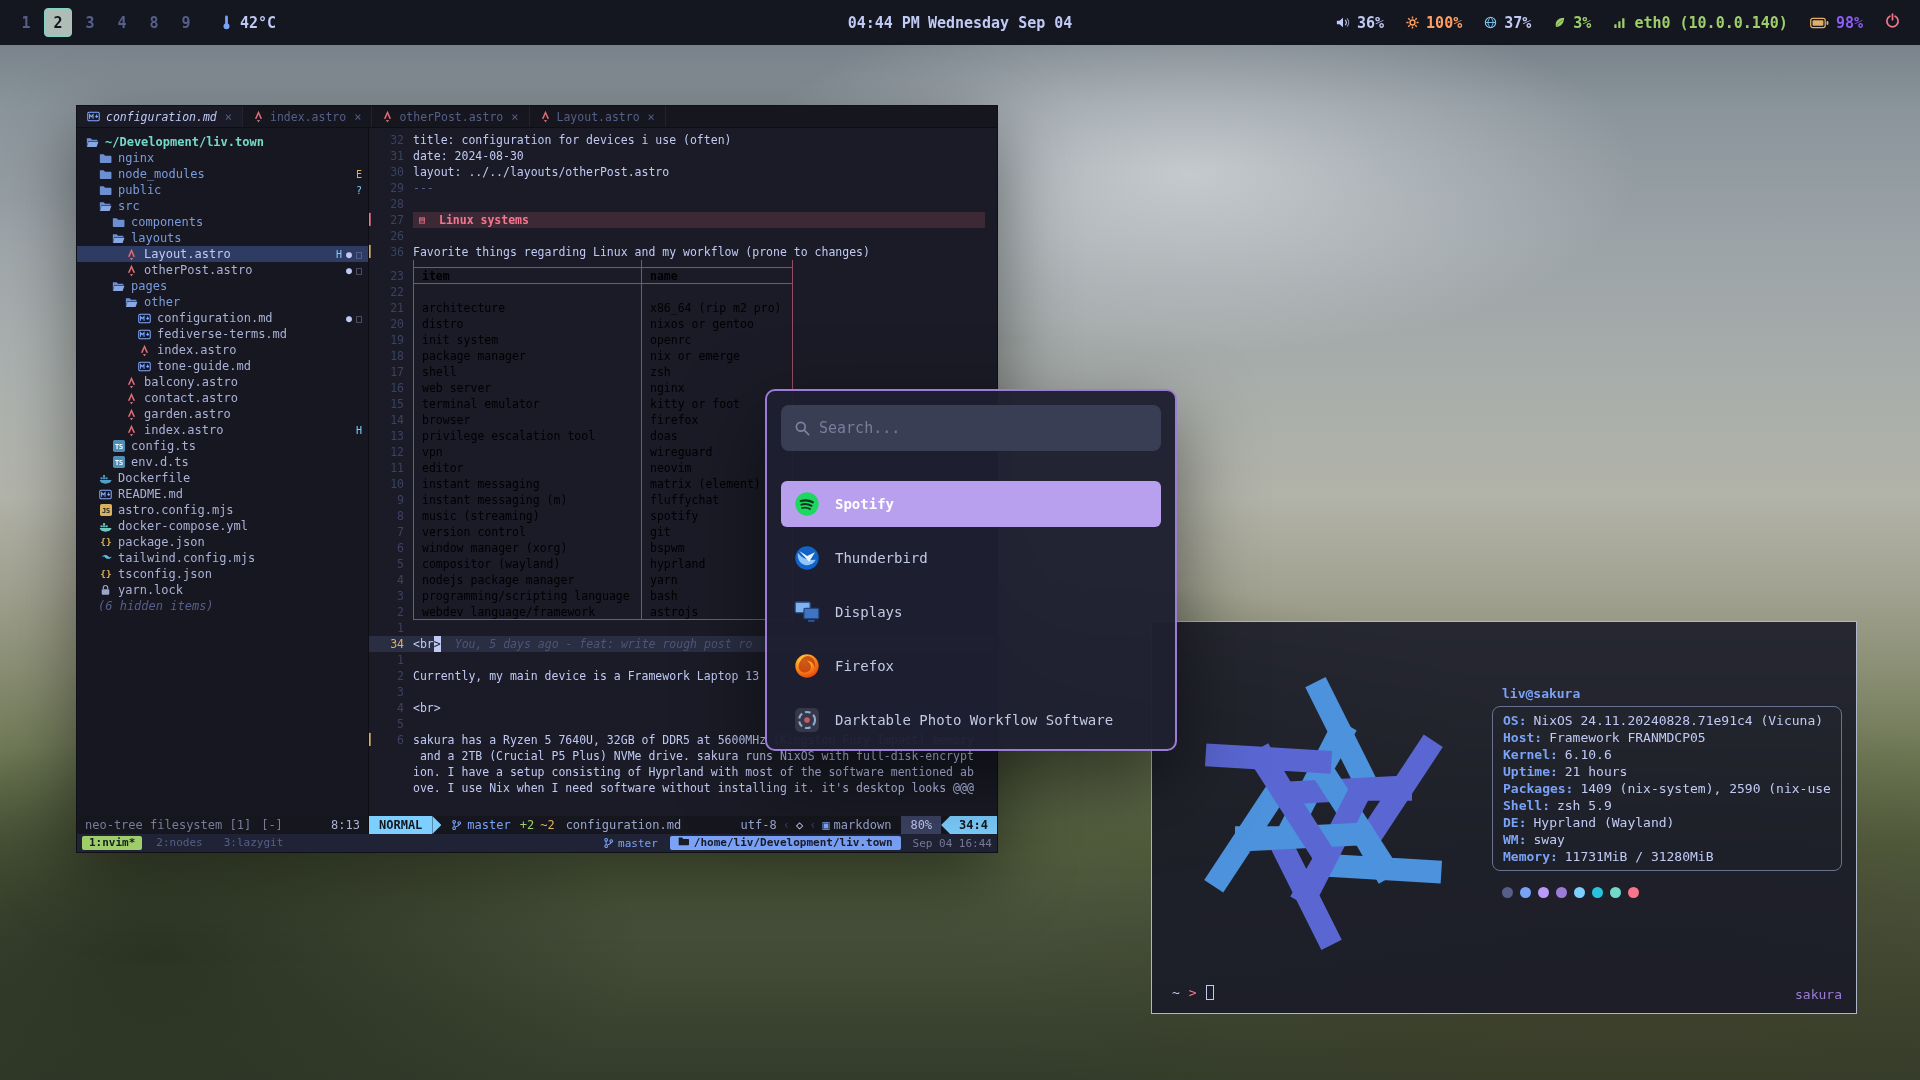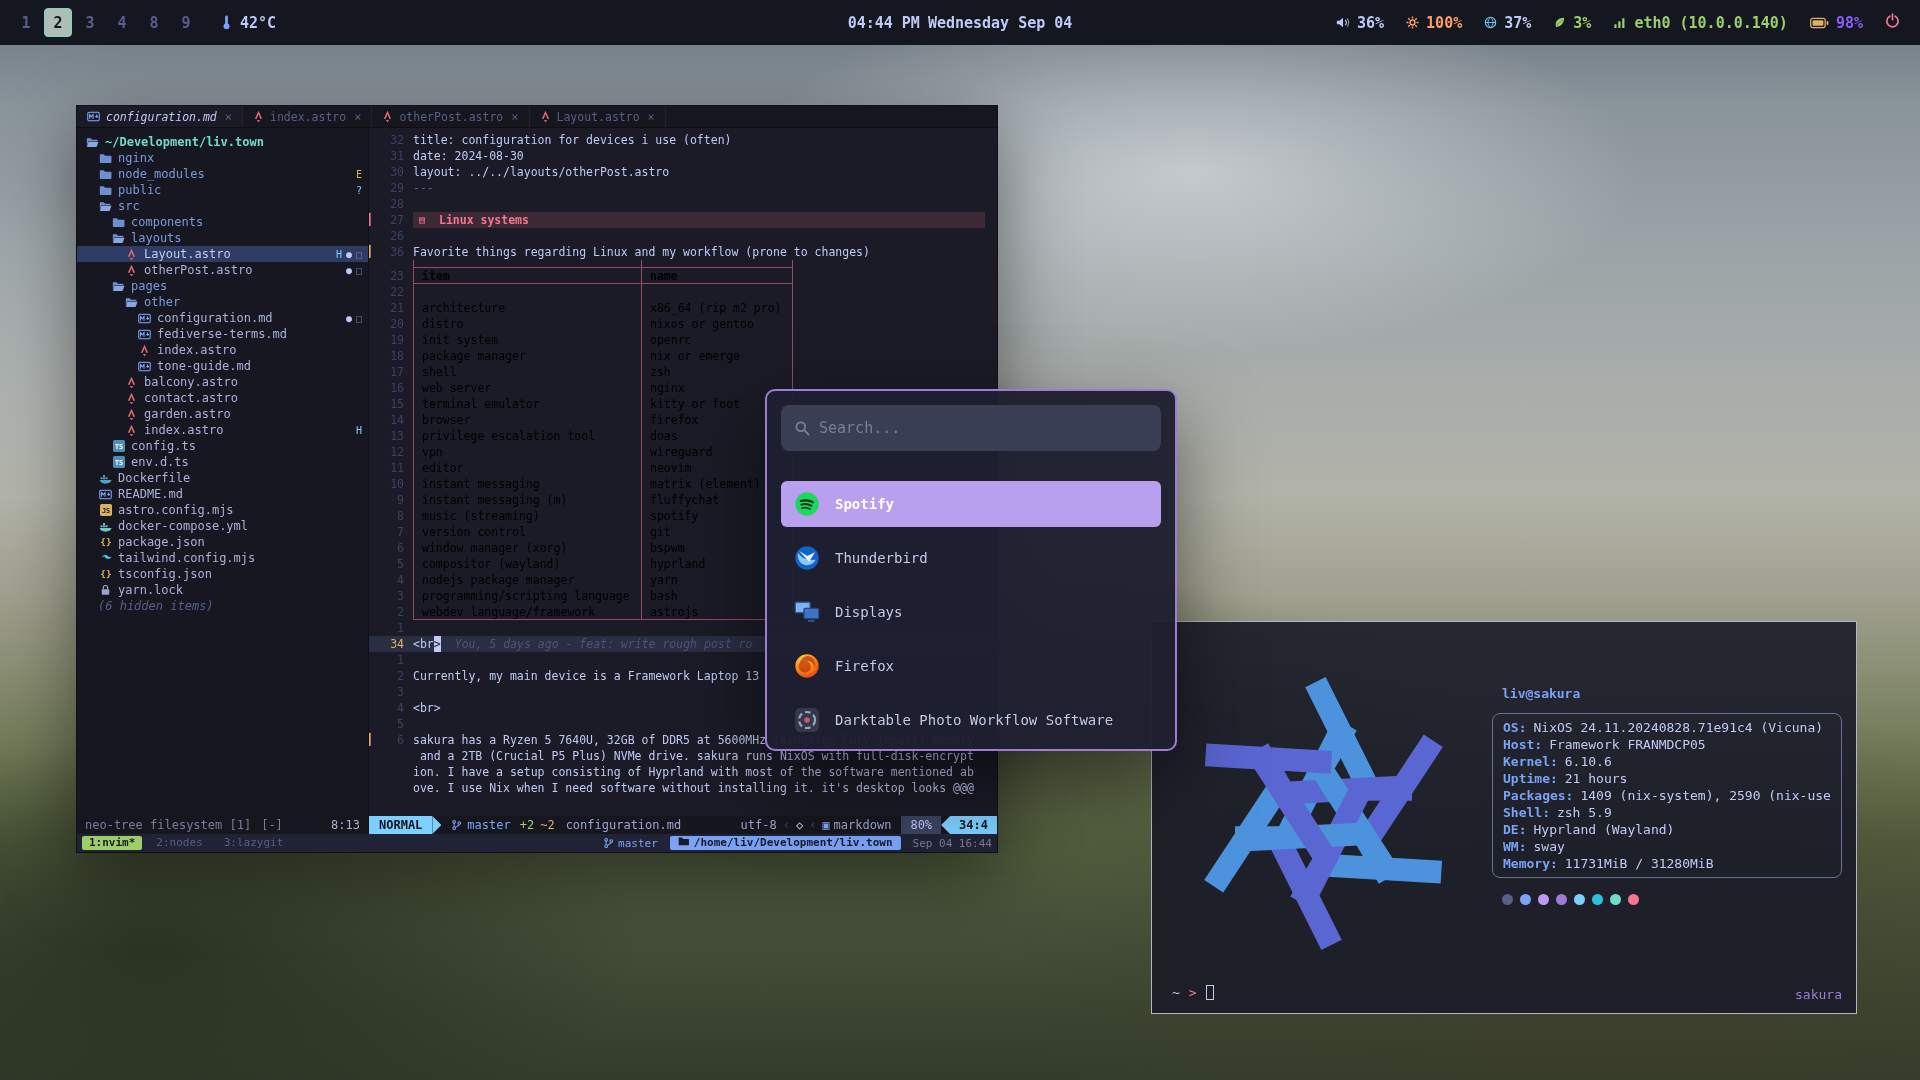--- a/index.html
+++ b/index.html
@@ -132,21 +132,21 @@
   .litem.sel{background:#b9a0ef;color:#ffffff;font-weight:700;}
   .licon{width:26px;height:26px;flex:none;}
 
   
   .fetch{position:absolute;left:1151px;top:621px;width:706px;height:393px;z-index:20;
     background:rgba(25,27,40,.9);border:1px solid #aeb6cc;font-size:13px;color:#c0caf5;}
   .flogo{position:absolute;left:6px;top:34px;width:330px;height:315px;
     display:flex;align-items:center;justify-content:center;}
   .flogo svg{width:295px;height:295px;}
   .finfo{position:absolute;left:340px;top:64px;right:14px;}
-  .ftitle{color:#7aa2f7;font-weight:700;margin-bottom:12px;padding-left:10px;}
+  .ftitle{color:#7aa2f7;font-weight:700;margin-bottom:5px;padding-left:10px;}
   .fbox{border:1px solid #6a7190;border-radius:8px;padding:5px 10px;overflow:hidden;}
   .fline{display:flex;height:17px;line-height:17px;white-space:pre;overflow:hidden;}
   .fl-lab{color:#7aa2f7;font-weight:700;margin-right:7px;flex:none;}
   .fl-val{color:#c0caf5;white-space:pre;}
   .fdots{display:flex;gap:7px;margin-top:16px;padding-left:10px;}
   .pdot{width:11px;height:11px;border-radius:50%;}
   .fprompt{position:absolute;left:20px;bottom:13px;display:flex;gap:9px;align-items:center;}
   .p1{color:#c0caf5;}
   .p2{color:#f7768e;}
   .pcursor{width:8px;height:15px;border:1px solid #c0caf5;display:inline-block;}

